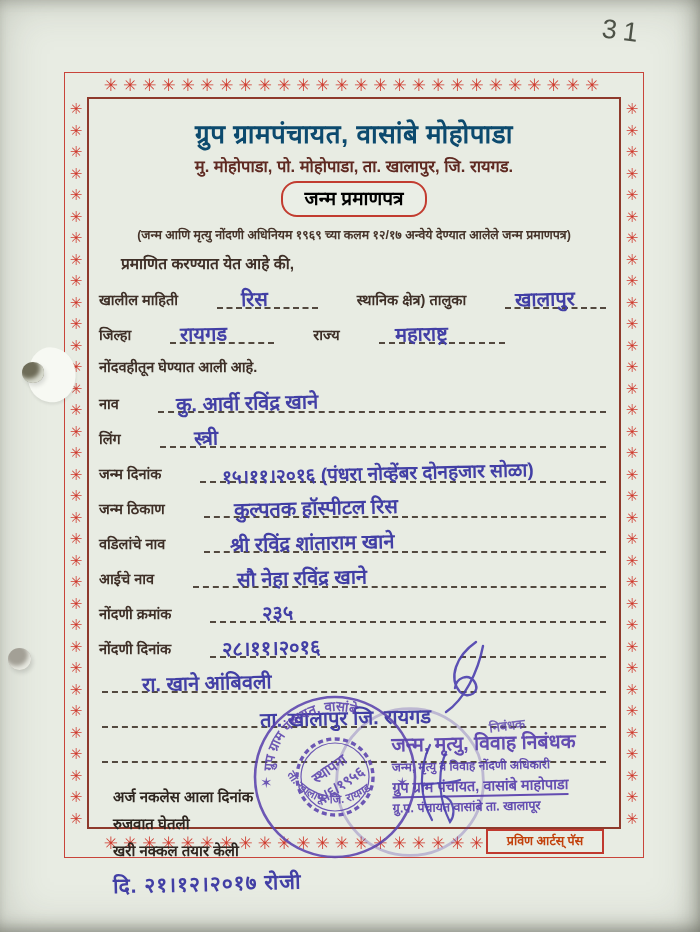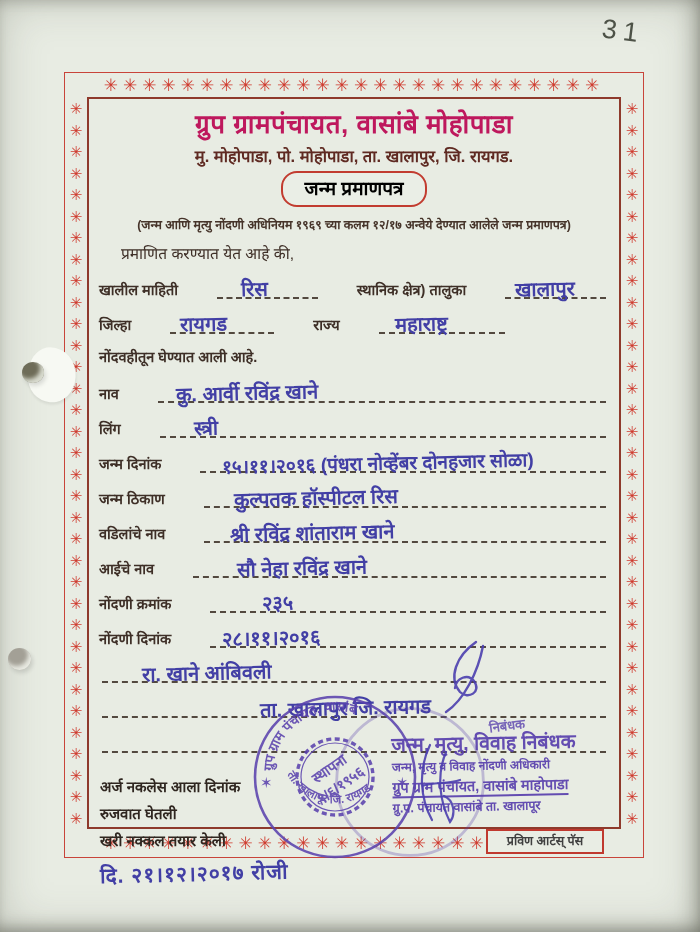--- a/index.html
+++ b/index.html
@@ -21,61 +21,61 @@
   .ast{color:#cf3a2e;user-select:none;}
   .ast-h{position:absolute;left:0;right:0;height:26px;font-size:17px;letter-spacing:5px;text-align:center;line-height:26px;overflow:hidden;white-space:nowrap;}
   .ast-top{top:0;}
   .ast-bottom{bottom:0;}
   .ast-v{position:absolute;top:25px;bottom:25px;width:22px;font-size:15px;line-height:21.5px;text-align:center;white-space:pre-line;overflow:hidden;}
   .ast-left{left:0;}
   .ast-right{right:0;}
   #inner{position:absolute;left:22px;top:24px;right:22px;bottom:28px;border:2px solid #8e3a2c;padding:2px 10px;color:#3e2f27;}
 
   
-  .title{margin-top:4px;text-align:center;font-size:26px;font-weight:700;color:#be185d;letter-spacing:.5px;}
+  .title{margin-top:14px;text-align:center;font-size:26px;font-weight:700;color:#0c4a6e;letter-spacing:.5px;}
   .addr{margin-top:3px;text-align:center;font-size:16.5px;font-weight:700;color:#5f2a22;}
   .formno{margin-top:2px;text-align:center;font-size:11.5px;font-weight:700;color:#8e3a2c;}
   .certbox-wrap{text-align:center;margin-top:4px;}
   .certbox{display:inline-block;border:2px solid #c23c30;border-radius:16px;padding:2px 22px 4px;
            color:#000000;font-size:19px;font-weight:700;background:rgba(255,255,255,.12);}
   .actline{margin-top:9px;font-size:12.4px;font-weight:600;color:#46342a;text-align:center;white-space:nowrap;}
-  .certify{margin-top:9px;margin-left:22px;font-size:15.5px;font-weight:400;}
+  .certify{margin-top:9px;margin-left:22px;font-size:15.5px;font-weight:700;}
 
   
   .row{display:flex;align-items:flex-end;margin-top:13px;height:22px;font-size:14.5px;font-weight:600;gap:32px;}
   .row .lbl{white-space:nowrap;padding-right:4px;}
   .row .lbl2{white-space:nowrap;padding:0 4px;}
   .line{flex:1;position:relative;border-bottom:2px dashed #53493f;height:20px;margin:0 3px;}
   .hw{color:#423fa5;font-size:20px;font-weight:600;white-space:nowrap;transform:rotate(-1.4deg);}
   .line .hw{position:absolute;bottom:-5px;}
   .suffix{white-space:nowrap;padding-left:4px;}
   .cont-line{margin-top:12px;font-size:14.5px;font-weight:600;height:22px;}
 
   
   #footer{position:relative;margin-top:16px;height:118px;}
-  .foot-left{position:absolute;left:1px;top:4px;font-size:15px;font-weight:700;color:#2f2620;line-height:27px;}
+  .foot-left{position:absolute;left:14px;top:4px;font-size:15px;font-weight:700;color:#2f2620;line-height:27px;}
   .foot-date{margin-top:6px;font-size:21px;letter-spacing:1px;}
 
   
   .stamp{position:absolute;color:#5b43ae;z-index:4;}
   #round-stamp{left:250px;top:692px;width:170px;height:170px;opacity:.88;}
   #round-stamp2{left:330px;top:702px;width:160px;height:160px;opacity:.3;z-index:3;}
   #office-stamp{left:392px;top:728px;width:250px;transform:rotate(-1.2deg);opacity:.94;z-index:4;}
   #office-stamp .os-ov{position:absolute;top:-12px;left:98px;font-size:13px;font-weight:700;transform:rotate(-6deg);opacity:.85;}
   #office-stamp .os1{font-size:19.5px;font-weight:700;white-space:nowrap;}
   #office-stamp .os2{font-size:12px;font-weight:600;white-space:nowrap;margin-top:1px;}
   #office-stamp .os3{font-size:14.5px;font-weight:700;white-space:nowrap;margin-top:1px;border-bottom:2px solid #5b43ae;display:inline-block;}
   #office-stamp .os4{font-size:12.5px;font-weight:600;white-space:nowrap;margin-top:1px;}
   .sig-svg{position:absolute;z-index:4;}
   #sig1{left:420px;top:638px;}
   #sig2{left:408px;top:742px;}
 
   
   #printer-box{position:absolute;left:486px;top:829px;width:114px;height:21px;border:2px solid #c0392f;
-               background:#e9ede4;color:#404040;font-size:12.5px;font-weight:700;text-align:center;line-height:20px;z-index:5;}
+               background:#e9ede4;color:#c2410c;font-size:12.5px;font-weight:700;text-align:center;line-height:20px;z-index:5;}
 </style>
 </head>
 <body>
 
 <div id="page">
 
   <div class="pageno">31</div>
   <div class="hole hole1"></div>
   <div class="hole hole2"></div>
 

